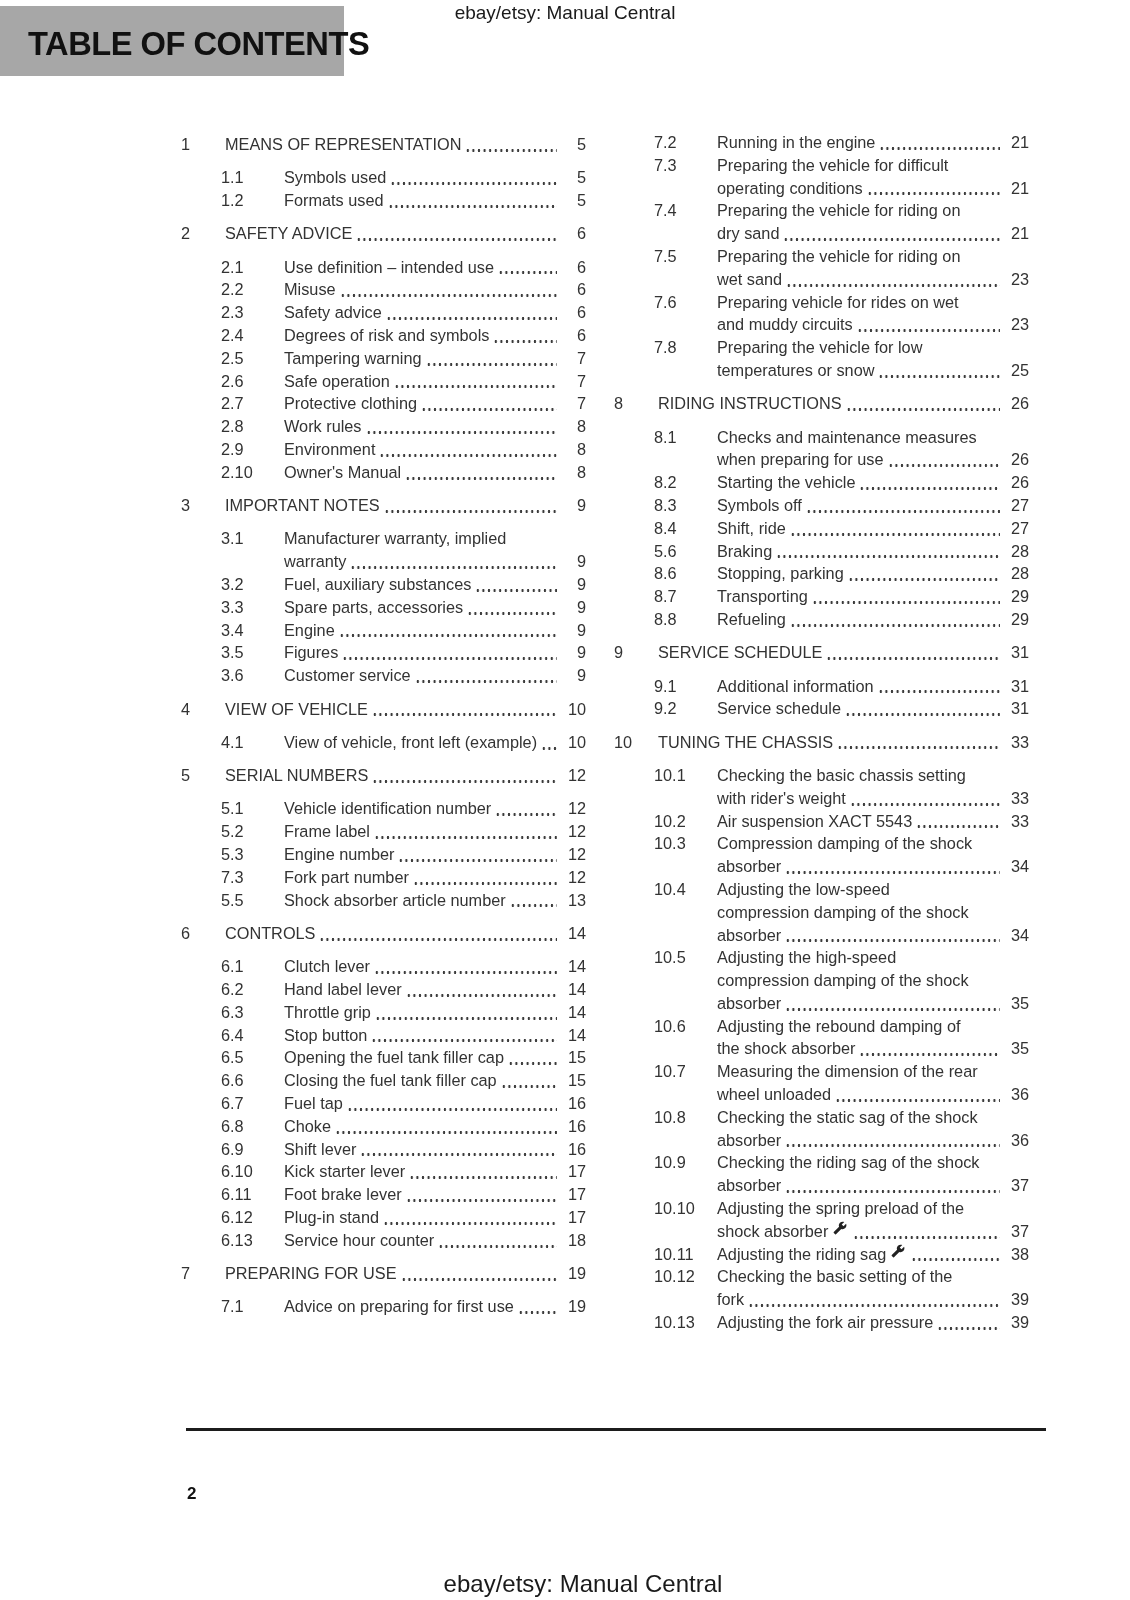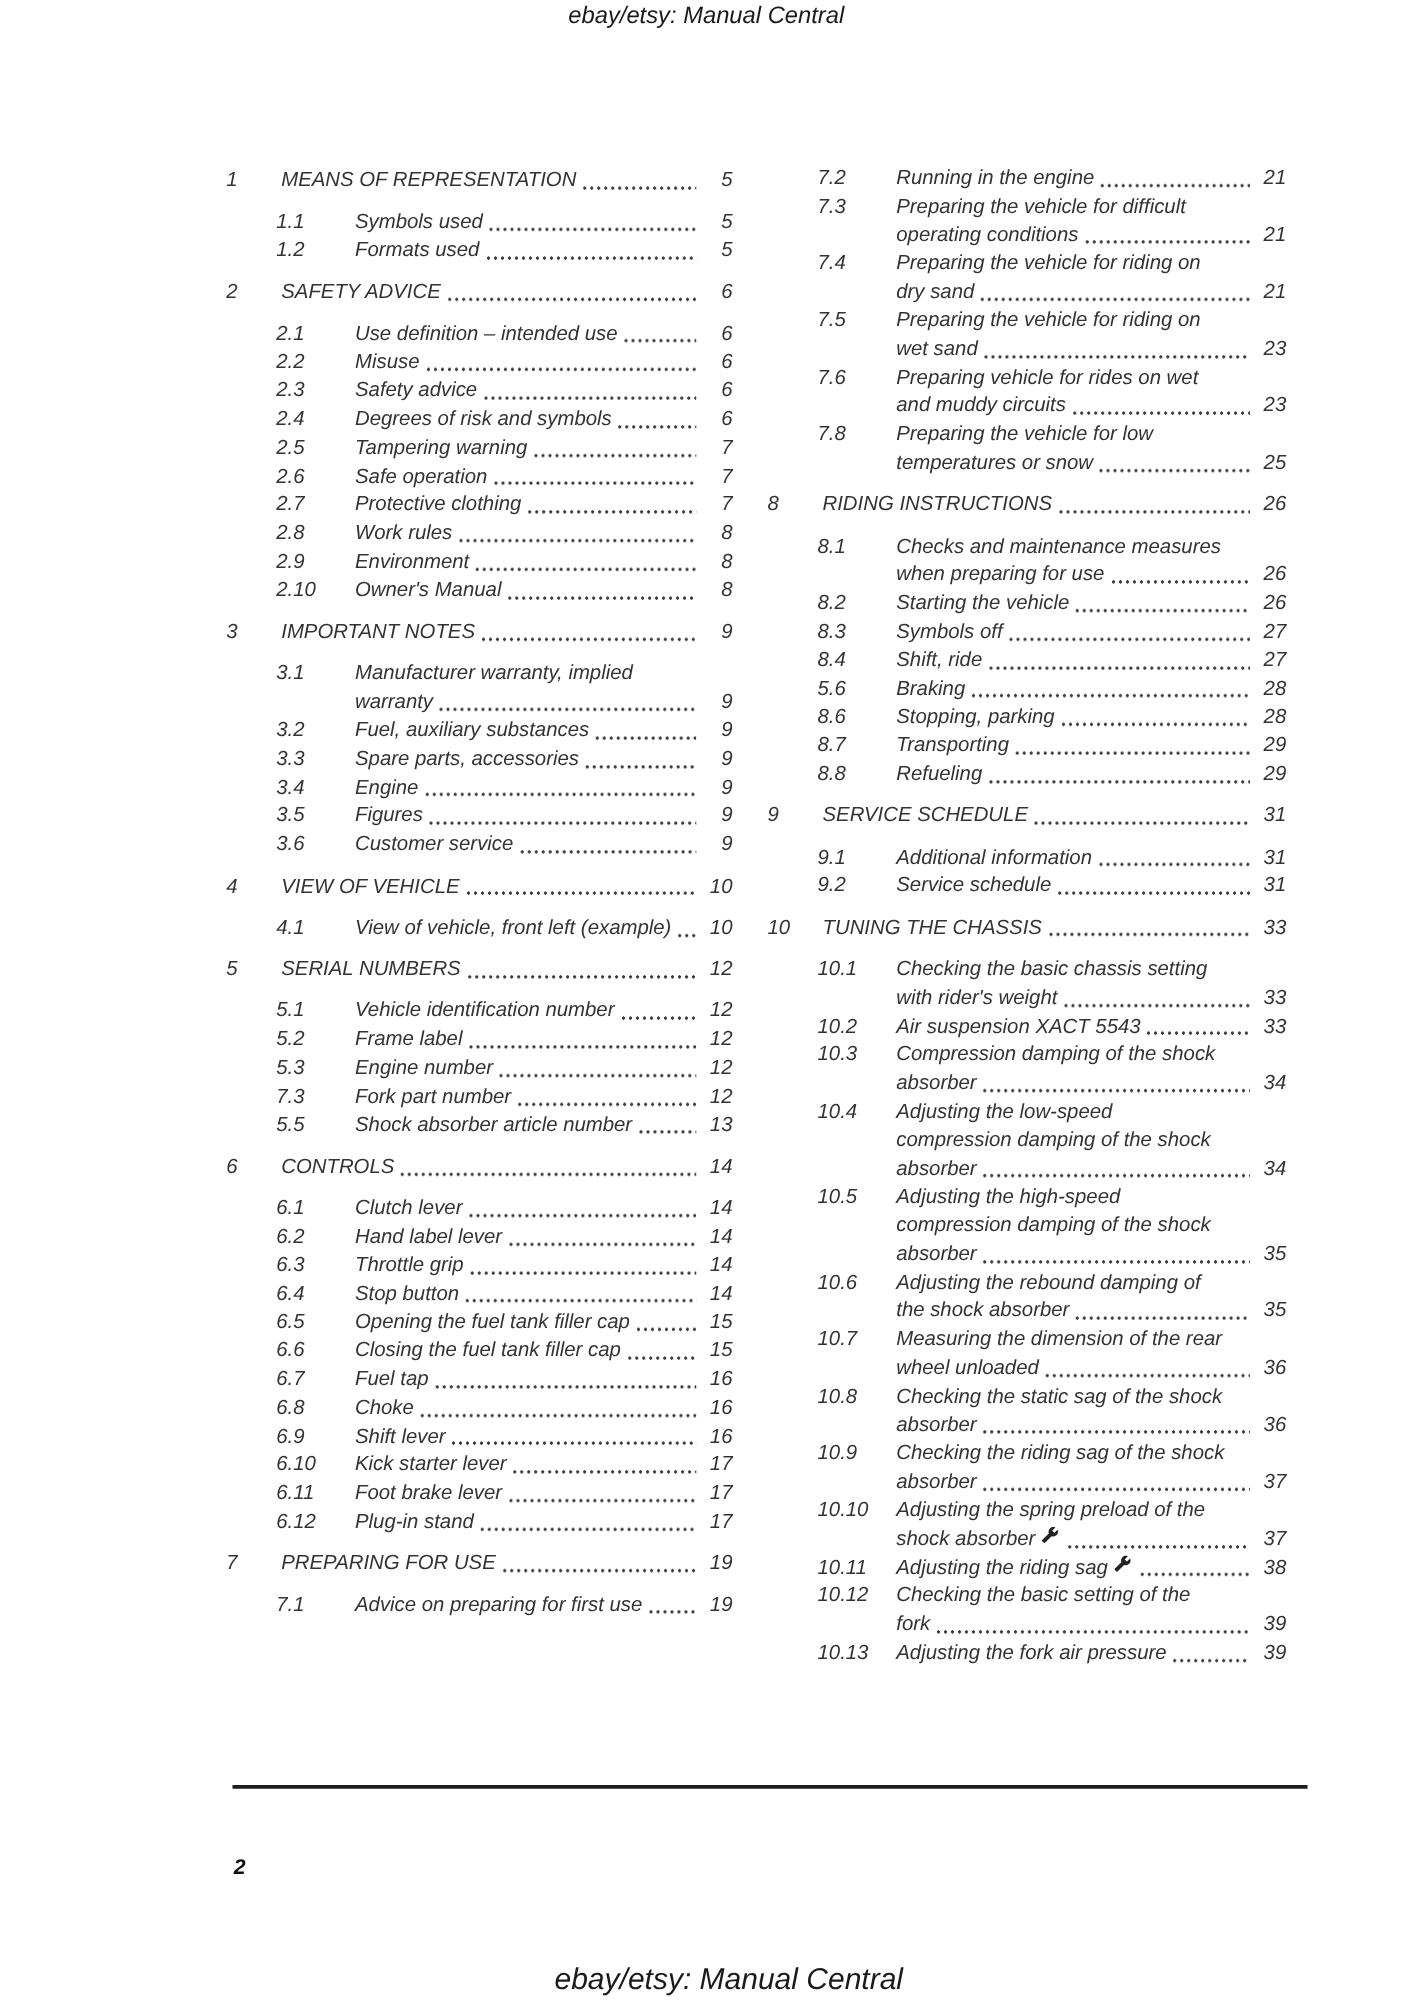--- a/index.html
+++ b/index.html
@@ -4,21 +4,20 @@
 <style>
   html,body { margin:0; padding:0; background:#ffffff; }
   .page {
     position: relative;
     width: 1130px;
     height: 1600px;
     background: #ffffff;
     font-family: "Liberation Sans", sans-serif;
     color: #333333;
     overflow: hidden;
-    font-style: italic;
   }
   
   .doc-header {
     position: absolute;
     top: 2px; left: 0;
     width: 100%;
     text-align: center;
     font-size: 19px;
     color: #1a1a1a;
   }
@@ -94,20 +93,23 @@
     font-size: 24px;
     color: #1a1a1a;
   }
 </style>
 </head>
 <body>
 
 <div class="page">
   <div class="doc-header">ebay/etsy: Manual Central</div>
 
+  <div class="title-box">
+    <div class="title-text">TABLE OF CONTENTS</div>
+  </div>
 
   <div class="toc-col left">
       <div class="entry lvl1">
         <span class="num">1</span>
         <div class="body">
           <div class="line last">
             <span class="txt">MEANS OF REPRESENTATION</span>
             <span class="leader"></span>
             <span class="pg">5</span>
           </div>
@@ -514,20 +516,30 @@
           </div>
         </div>
       </div>
       <div class="entry lvl2">
         <span class="num">6.12</span>
         <div class="body">
           <div class="line last">
             <span class="txt">Plug-in stand</span>
             <span class="leader"></span>
             <span class="pg">17</span>
+          </div>
+        </div>
+      </div>
+      <div class="entry lvl2">
+        <span class="num">6.13</span>
+        <div class="body">
+          <div class="line last">
+            <span class="txt">Service hour counter</span>
+            <span class="leader"></span>
+            <span class="pg">18</span>
           </div>
         </div>
       </div>
       <div class="entry lvl1">
         <span class="num">7</span>
         <div class="body">
           <div class="line last">
             <span class="txt">PREPARING FOR USE</span>
             <span class="leader"></span>
             <span class="pg">19</span>

